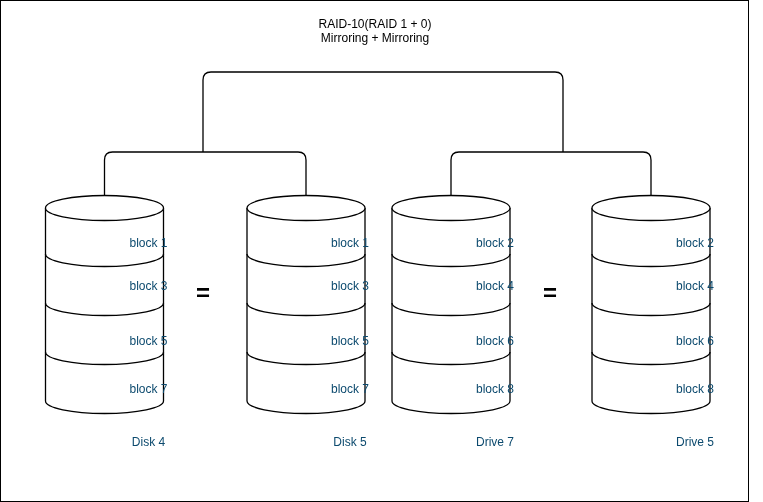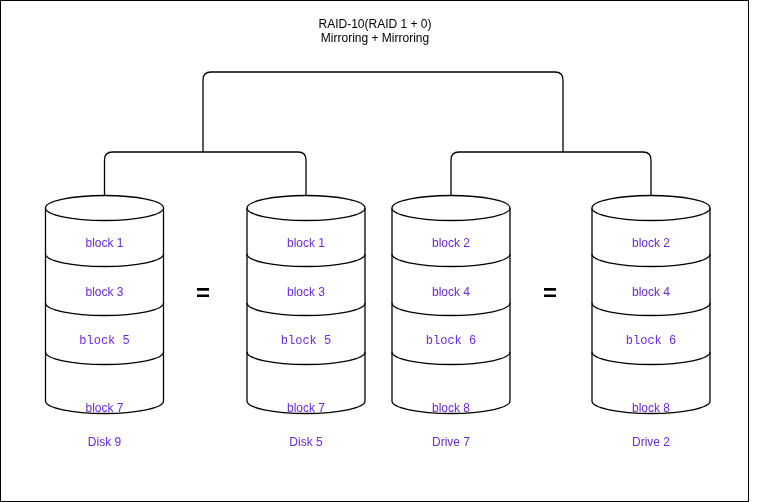--- a/index.html
+++ b/index.html
@@ -41,33 +41,34 @@
     font-size: 12px;
     line-height: 13.5px;
     color: #000000;
     white-space: nowrap;
   }
   .lbl {
     position: absolute;
     transform: translate(-50%, -50%);
     font-size: 12px;
     line-height: 12px;
-    color: #6d28d9;
+    color: #0c4a6e;
     white-space: nowrap;
+    margin-left: 44px;
   }
   
   .cx-d1 { left: 103.5px; }
   .cx-d2 { left: 305px; }
   .cx-d3 { left: 450px; }
   .cx-d4 { left: 650px; }
   
   .row-1 { top: 242px; }
-  .row-2 { top: 291px; }
-  .row-3 { top: 340px; font-family: Liberation Mono, monospace; }
-  .row-4 { top: 407px; }
+  .row-2 { top: 285px; }
+  .row-3 { top: 340px; }
+  .row-4 { top: 388px; }
   
   .row-name { top: 441px; }
   
   .eq {
     position: absolute;
     transform: translate(-50%, -50%);
     top: 292px;
     font-size: 24px;
     font-weight: bold;
     color: #000000;
@@ -135,18 +136,18 @@
   <span class="lbl cx-d3 row-4">block 8</span>
 
   <span class="lbl cx-d4 row-1">block 2</span>
   <span class="lbl cx-d4 row-2">block 4</span>
   <span class="lbl cx-d4 row-3">block 6</span>
   <span class="lbl cx-d4 row-4">block 8</span>
 
   <span class="eq eq-left">=</span>
   <span class="eq eq-right">=</span>
 
-  <span class="lbl cx-d1 row-name">Disk 9</span>
+  <span class="lbl cx-d1 row-name">Disk 4</span>
   <span class="lbl cx-d2 row-name">Disk 5</span>
   <span class="lbl cx-d3 row-name">Drive 7</span>
-  <span class="lbl cx-d4 row-name">Drive 2</span>
+  <span class="lbl cx-d4 row-name">Drive 5</span>
 
 </div>
 
 </body></html>

